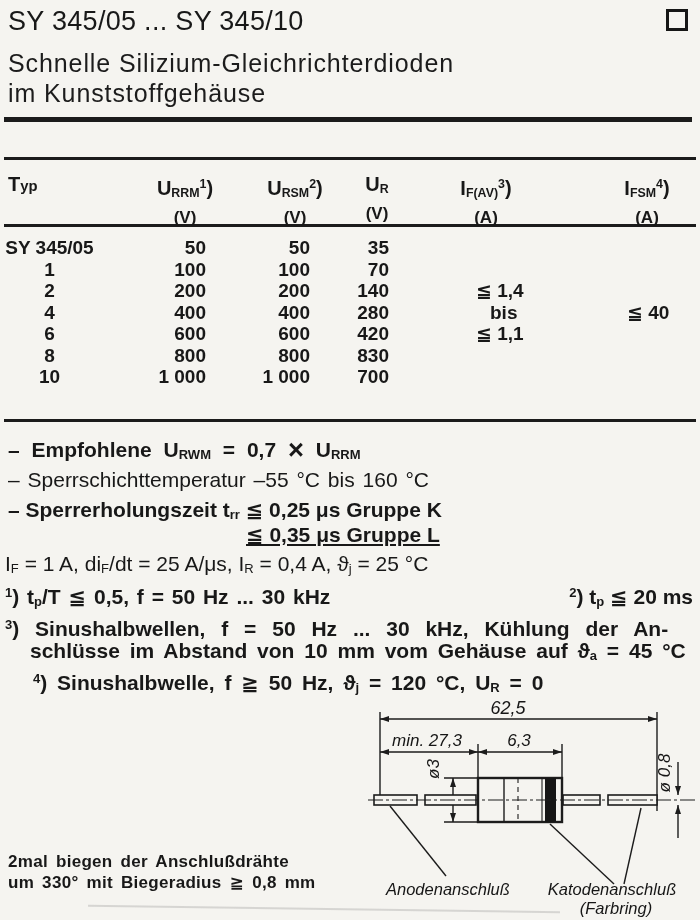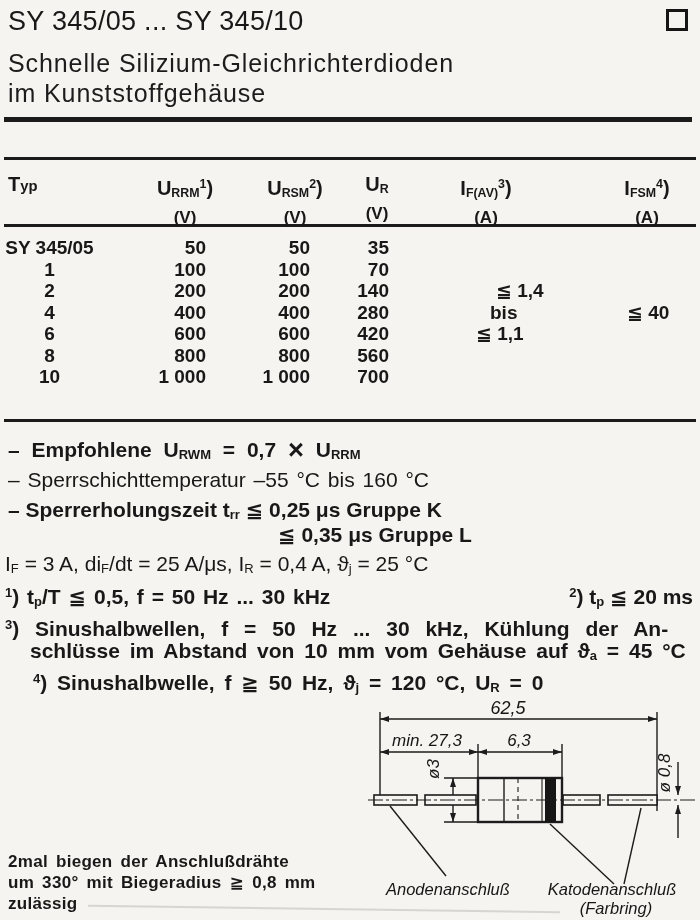--- a/index.html
+++ b/index.html
@@ -111,41 +111,41 @@
   <div class="trow">
     <div class="c1">6</div>
     <div class="c2">600</div>
     <div class="c3">600</div>
     <div class="c4">420</div>
   </div>
   <div class="trow">
     <div class="c1">8</div>
     <div class="c2">800</div>
     <div class="c3">800</div>
-    <div class="c4">560</div>
+    <div class="c4">830</div>
   </div>
   <div class="trow">
     <div class="c1">10</div>
     <div class="c2">1 000</div>
     <div class="c3">1 000</div>
     <div class="c4">700</div>
   </div>
 
-  <div class="mg" style="left:496px;top:43px;">≦ 1,4</div>
+  <div class="mg" style="left:476px;top:43px;">≦ 1,4</div>
   <div class="mg" style="left:490px;top:64.5px;">bis</div>
   <div class="mg" style="left:476px;top:86px;">≦ 1,1</div>
   <div class="mg" style="left:627px;top:64.5px;">≦ 40</div>
 </div>
 
 <div class="note b" style="left:8px;top:437px;word-spacing:6px;"><span>– Empfohlene U</span><span class="sg-sub">RWM</span><span> = 0,7 </span><span class="sg-x">×</span><span> U</span><span class="sg-sub">RRM</span></div>
 <div class="note" style="left:8px;top:467px;word-spacing:2px;"><span>– Sperrschichttemperatur –55 °C bis 160 °C</span></div>
 <div class="note b" style="left:8px;top:497px;"><span>– Sperrerholungszeit t</span><span class="sg-sub">rr</span><span> ≦ 0,25 μs Gruppe K</span></div>
-<div class="note b" style="left:278px;top:522px;"><span>≦ 0,35 μs Gruppe L</span></div>
-
-<div class="fn" style="left:5px;top:551px;"><span>I</span><span class="sg-sub">F</span><span> = 3 A, di</span><span class="sg-sub">F</span><span>/dt = 25 A/μs, I</span><span class="sg-sub">R</span><span> = 0,4 A, ϑ</span><span class="sg-sub">j</span><span> = 25 °C</span></div>
+<div class="note b" style="left:246px;top:522px;text-decoration:underline;"><span>≦ 0,35 μs Gruppe L</span></div>
+
+<div class="fn" style="left:5px;top:551px;"><span>I</span><span class="sg-sub">F</span><span> = 1 A, di</span><span class="sg-sub">F</span><span>/dt = 25 A/μs, I</span><span class="sg-sub">R</span><span> = 0,4 A, ϑ</span><span class="sg-sub">j</span><span> = 25 °C</span></div>
 <div class="fn fnrow" style="top:580px;">
   <span class="b" style="word-spacing:2px;"><span class="sg-sup">1</span><span>) t</span><span class="sg-sub">p</span><span>/T ≦ 0,5, f = 50 Hz ... 30 kHz</span></span>
   <span class="b"><span class="sg-sup">2</span><span>) t</span><span class="sg-sub">p</span><span> ≦ 20 ms</span></span>
 </div>
 <div class="fn b" style="left:5px;top:612px;word-spacing:10px;"><span class="sg-sup">3</span><span>) Sinushalbwellen, f = 50 Hz ... 30 kHz, Kühlung der An-</span></div>
 <div class="fn b" style="left:30px;top:638px;word-spacing:4px;"><span>schlüsse im Abstand von 10 mm vom Gehäuse auf ϑ</span><span class="sg-sub">a</span><span> = 45 °C</span></div>
 <div class="fn b" style="left:5px;top:666px;word-spacing:4px;margin-left:28px;"><span class="sg-sup">4</span><span>) Sinushalbwelle, f ≧ 50 Hz, ϑ</span><span class="sg-sub">j</span><span> = 120 °C, U</span><span class="sg-sub">R</span><span> = 0</span></div>
 
 <svg class="abs drawing" viewBox="0 0 342 228" xmlns="http://www.w3.org/2000/svg">
   <g stroke="#1c1c1c" stroke-width="1.4" fill="none">
@@ -197,16 +197,15 @@
     <text class="dtext" transform="translate(312,81) rotate(-90)" text-anchor="middle">ø 0,8</text>
     <text class="dlabel" x="28" y="203">Anodenanschluß</text>
     <text class="dlabel" x="254" y="203" text-anchor="middle">Katodenanschluß</text>
     <text class="dlabel" x="258" y="222" text-anchor="middle">(Farbring)</text>
   </g>
 </svg>
 
 <div class="abs bend">
   <div>2mal biegen der Anschlußdrähte</div>
   <div>um 330° mit Biegeradius ≧ 0,8 mm</div>
-  <div>zulässig</div>
 </div>
 
 <div class="abs artifact"></div>
 
 </body></html>

